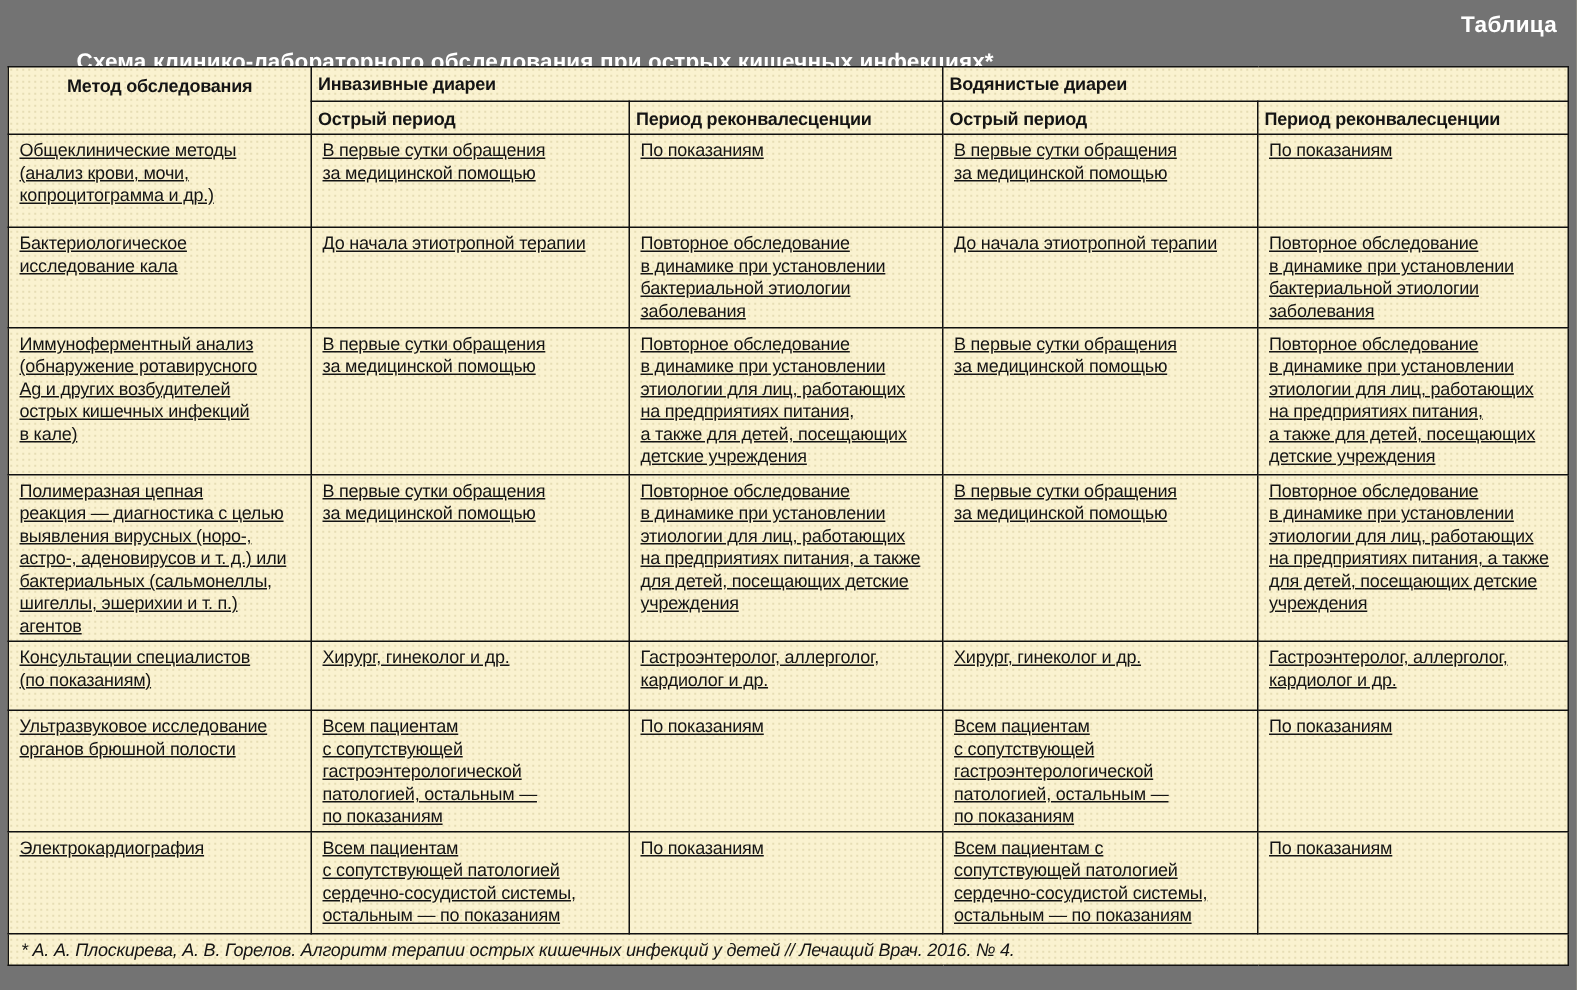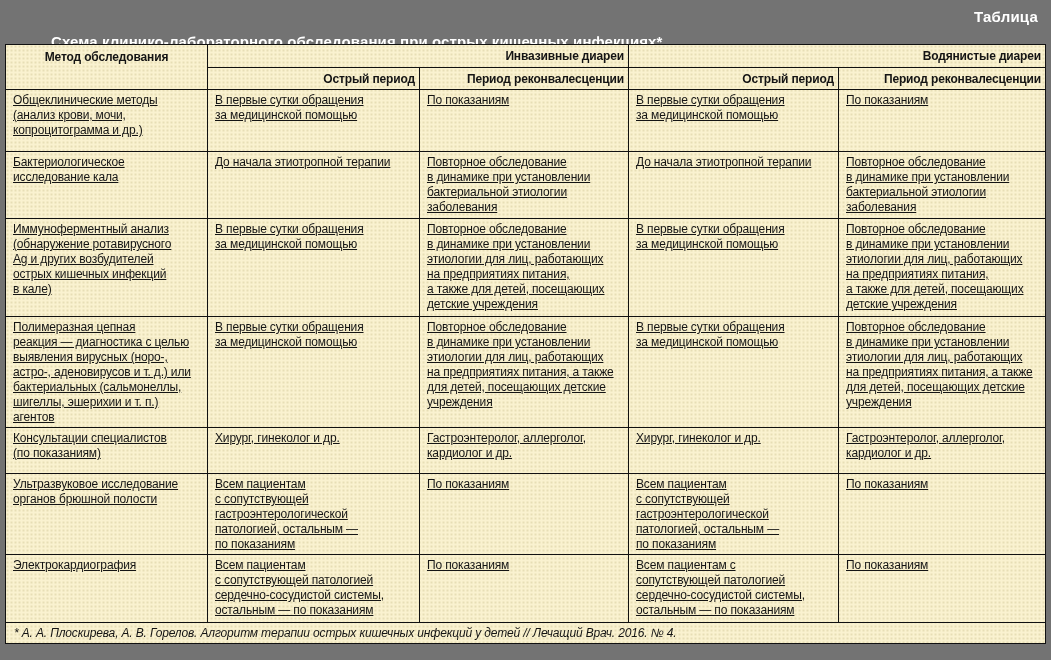--- a/index.html
+++ b/index.html
@@ -46,21 +46,21 @@
   }
   table.main-table th,
   table.main-table td {
     border: 1px solid #111;
     font-size: 12px;
     letter-spacing: -0.15px;
   }
   th.group-header, th.sub-header {
     font-weight: bold;
     font-size: 12.5px;
-    text-align: right;
+    text-align: left;
     vertical-align: middle;
     padding: 1px 4px;
   }
   th.method-header {
     font-weight: bold;
     font-size: 12.5px;
     text-align: center;
     vertical-align: top;
     padding: 5px 4px 0 4px;
   }

